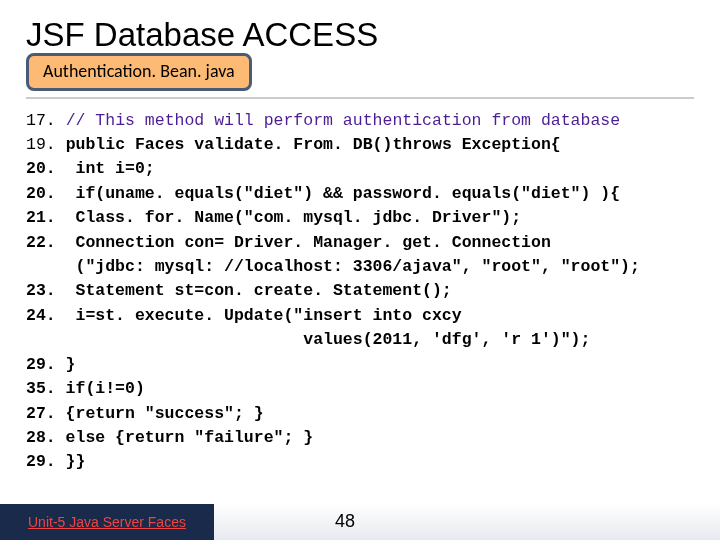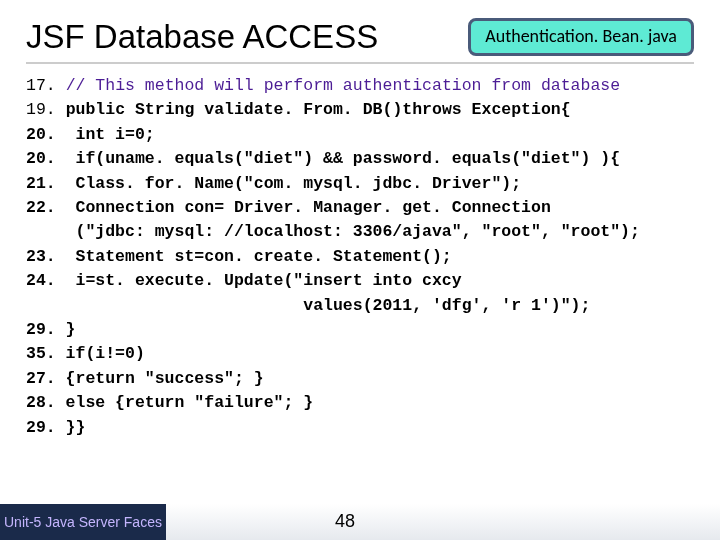--- a/index.html
+++ b/index.html
@@ -1,40 +1,40 @@
 <!DOCTYPE html>
 <html><head>
 <meta charset="utf-8">
 <style>
   body { margin:0; padding:0; background:#fff; width:720px; height:540px; font-family:"Segoe UI", Arial, sans-serif; color:#000; position:relative; overflow:hidden; }
   .slide { width:720px; height:540px; position:relative; box-sizing:border-box; padding:18px 26px 0 26px; }
-  .header { display:flex; align-items:center; justify-content:space-between; border-bottom:2px solid #ccc; padding-bottom:6px; margin-bottom:10px; }
+  .header { display:flex; align-items:flex-start; justify-content:space-between; border-bottom:2px solid #ccc; padding-bottom:6px; margin-bottom:10px;flex-direction:column; }
   .title { font-size:33px; font-weight:400; line-height:1.05; font-family:"Segoe UI Light","Segoe UI",Arial,sans-serif; }
-  .filebox { border:3px solid #4a5b7a; border-radius:8px; padding:4px 14px 6px 14px; font-size:18px; font-family:"Calibri","Segoe UI",Arial,sans-serif; background:#5eead4; }
+  .filebox { border:3px solid #4a5b7a; border-radius:8px; padding:4px 14px 6px 14px; font-size:18px; font-family:"Calibri","Segoe UI",Arial,sans-serif; background:#fdba74; }
   .code { font-family:"Courier New",monospace; font-size:16.5px; line-height:1.48; white-space:pre; }
   .code .gray { color:#4c1d95; }
   .code b { font-weight:bold; }
   .footer { position:absolute; bottom:0; left:0; right:0; height:36px; display:flex; align-items:center; }
-  .footer-left { background:#1a2a4a; color:#c4b5fd; font-size:14px; padding:8px 4px; height:20px; display:flex; align-items:center; min-width:150px; }
+  .footer-left { background:#1a2a4a; color:#ef4444; font-size:14px; padding:8px 28px; height:20px; display:flex; align-items:center; min-width:150px;text-decoration:underline; }
   .footer-mid { flex:1; background:linear-gradient(to top,#e6e9ee,#fff); height:36px; display:flex; align-items:center; justify-content:flex-start; padding-left:80px; font-size:14px; color:#222; }
   .footer-right { position:absolute; right:18px; bottom:8px; font-size:14px; color:#222; }
   .pgnum { position:absolute; left:335px; bottom:8px; font-size:18px; }
 </style>
 </head>
 <body>
 
 <div class="slide">
 
   <div class="header">
     <div class="title">JSF Database ACCESS</div>
     <div class="filebox">Authentication. Bean. java</div>
   </div>
 
   <div class="code"><span>17.</span> <span class="gray">// This method will perform authentication from database</span>
-<span>19.</span> <b>public String validate. From. DB()throws Exception{</b>
+<span>19.</span> <b>public Faces validate. From. DB()throws Exception{</b>
 <b>20.  int i=0;</b>
 <b>20.  if(uname. equals("diet") &amp;&amp; password. equals("diet") ){</b>
 <b>21.  Class. for. Name("com. mysql. jdbc. Driver");</b>
 <b>22.  Connection con= Driver. Manager. get. Connection</b>
 <b>     ("jdbc: mysql: //localhost: 3306/ajava", "root", "root");</b>
 <b>23.  Statement st=con. create. Statement();</b>
 <b><span>24.  i=st. execute. Update(</span><span>"insert into cxcy</span>
 <span>                            values(2011, 'dfg', 'r 1')"</span><span>);</span></b>
 <b>29. }</b>
 <b>35. if(i!=0)</b>

